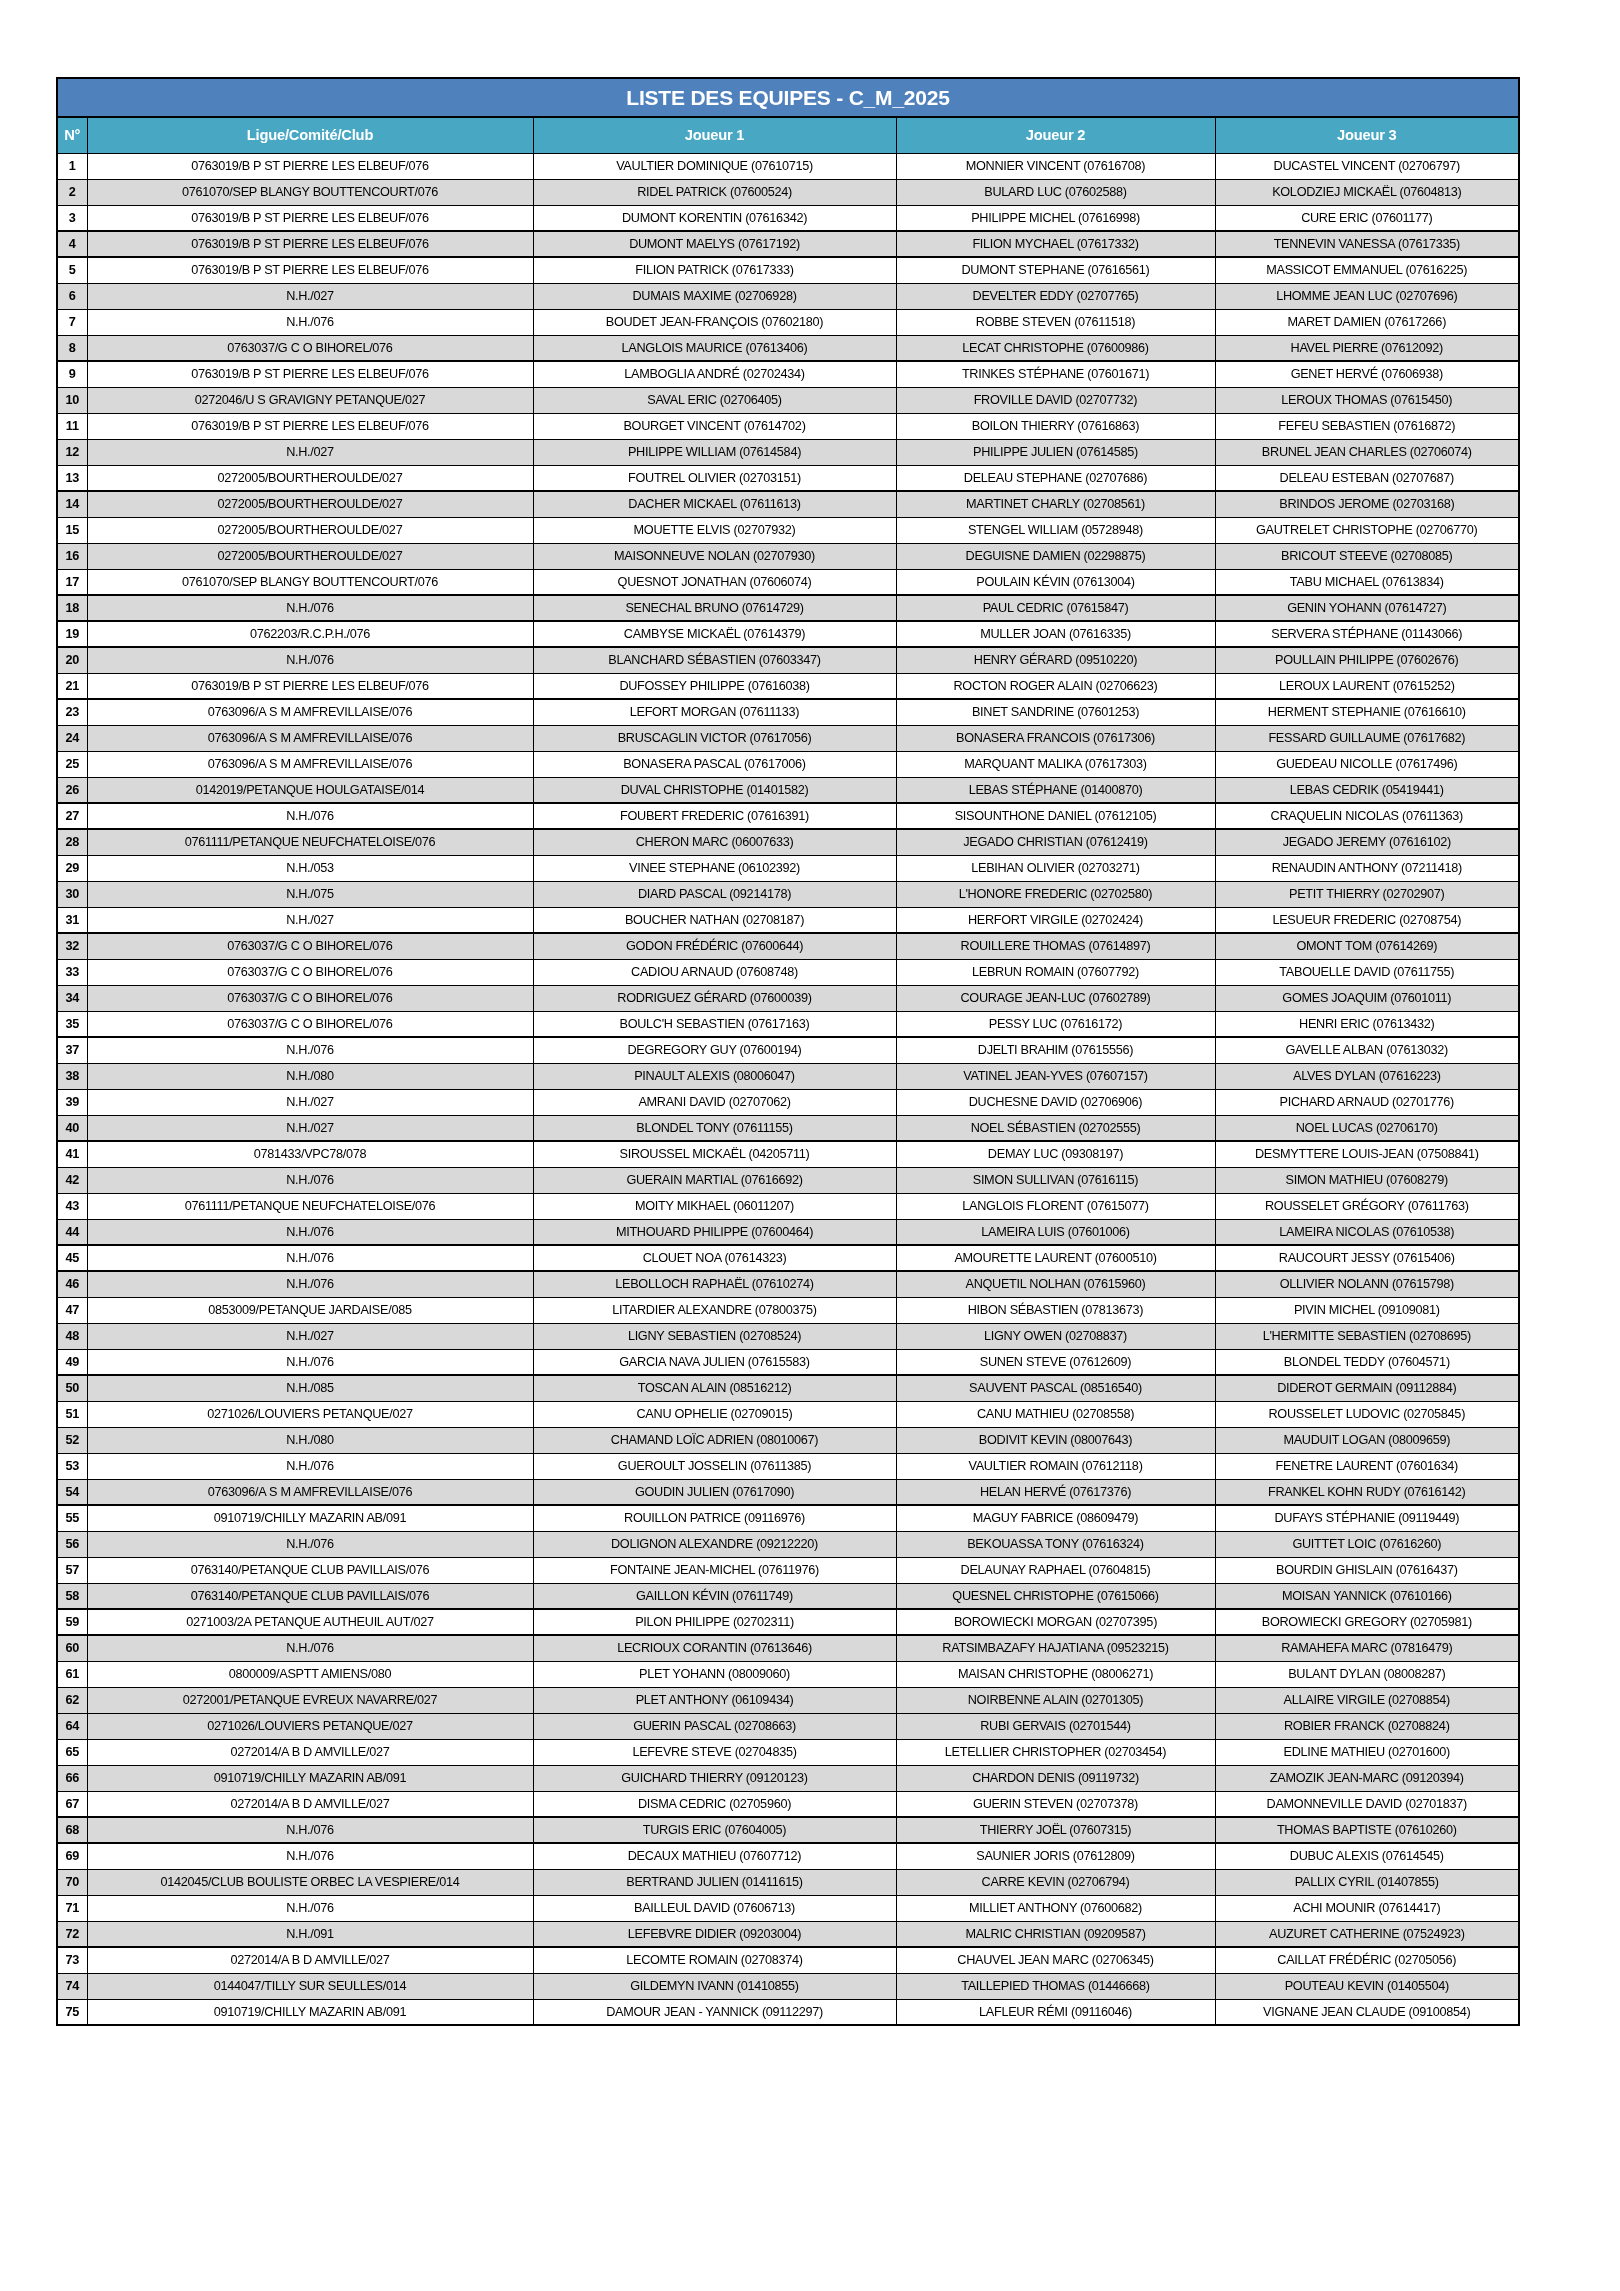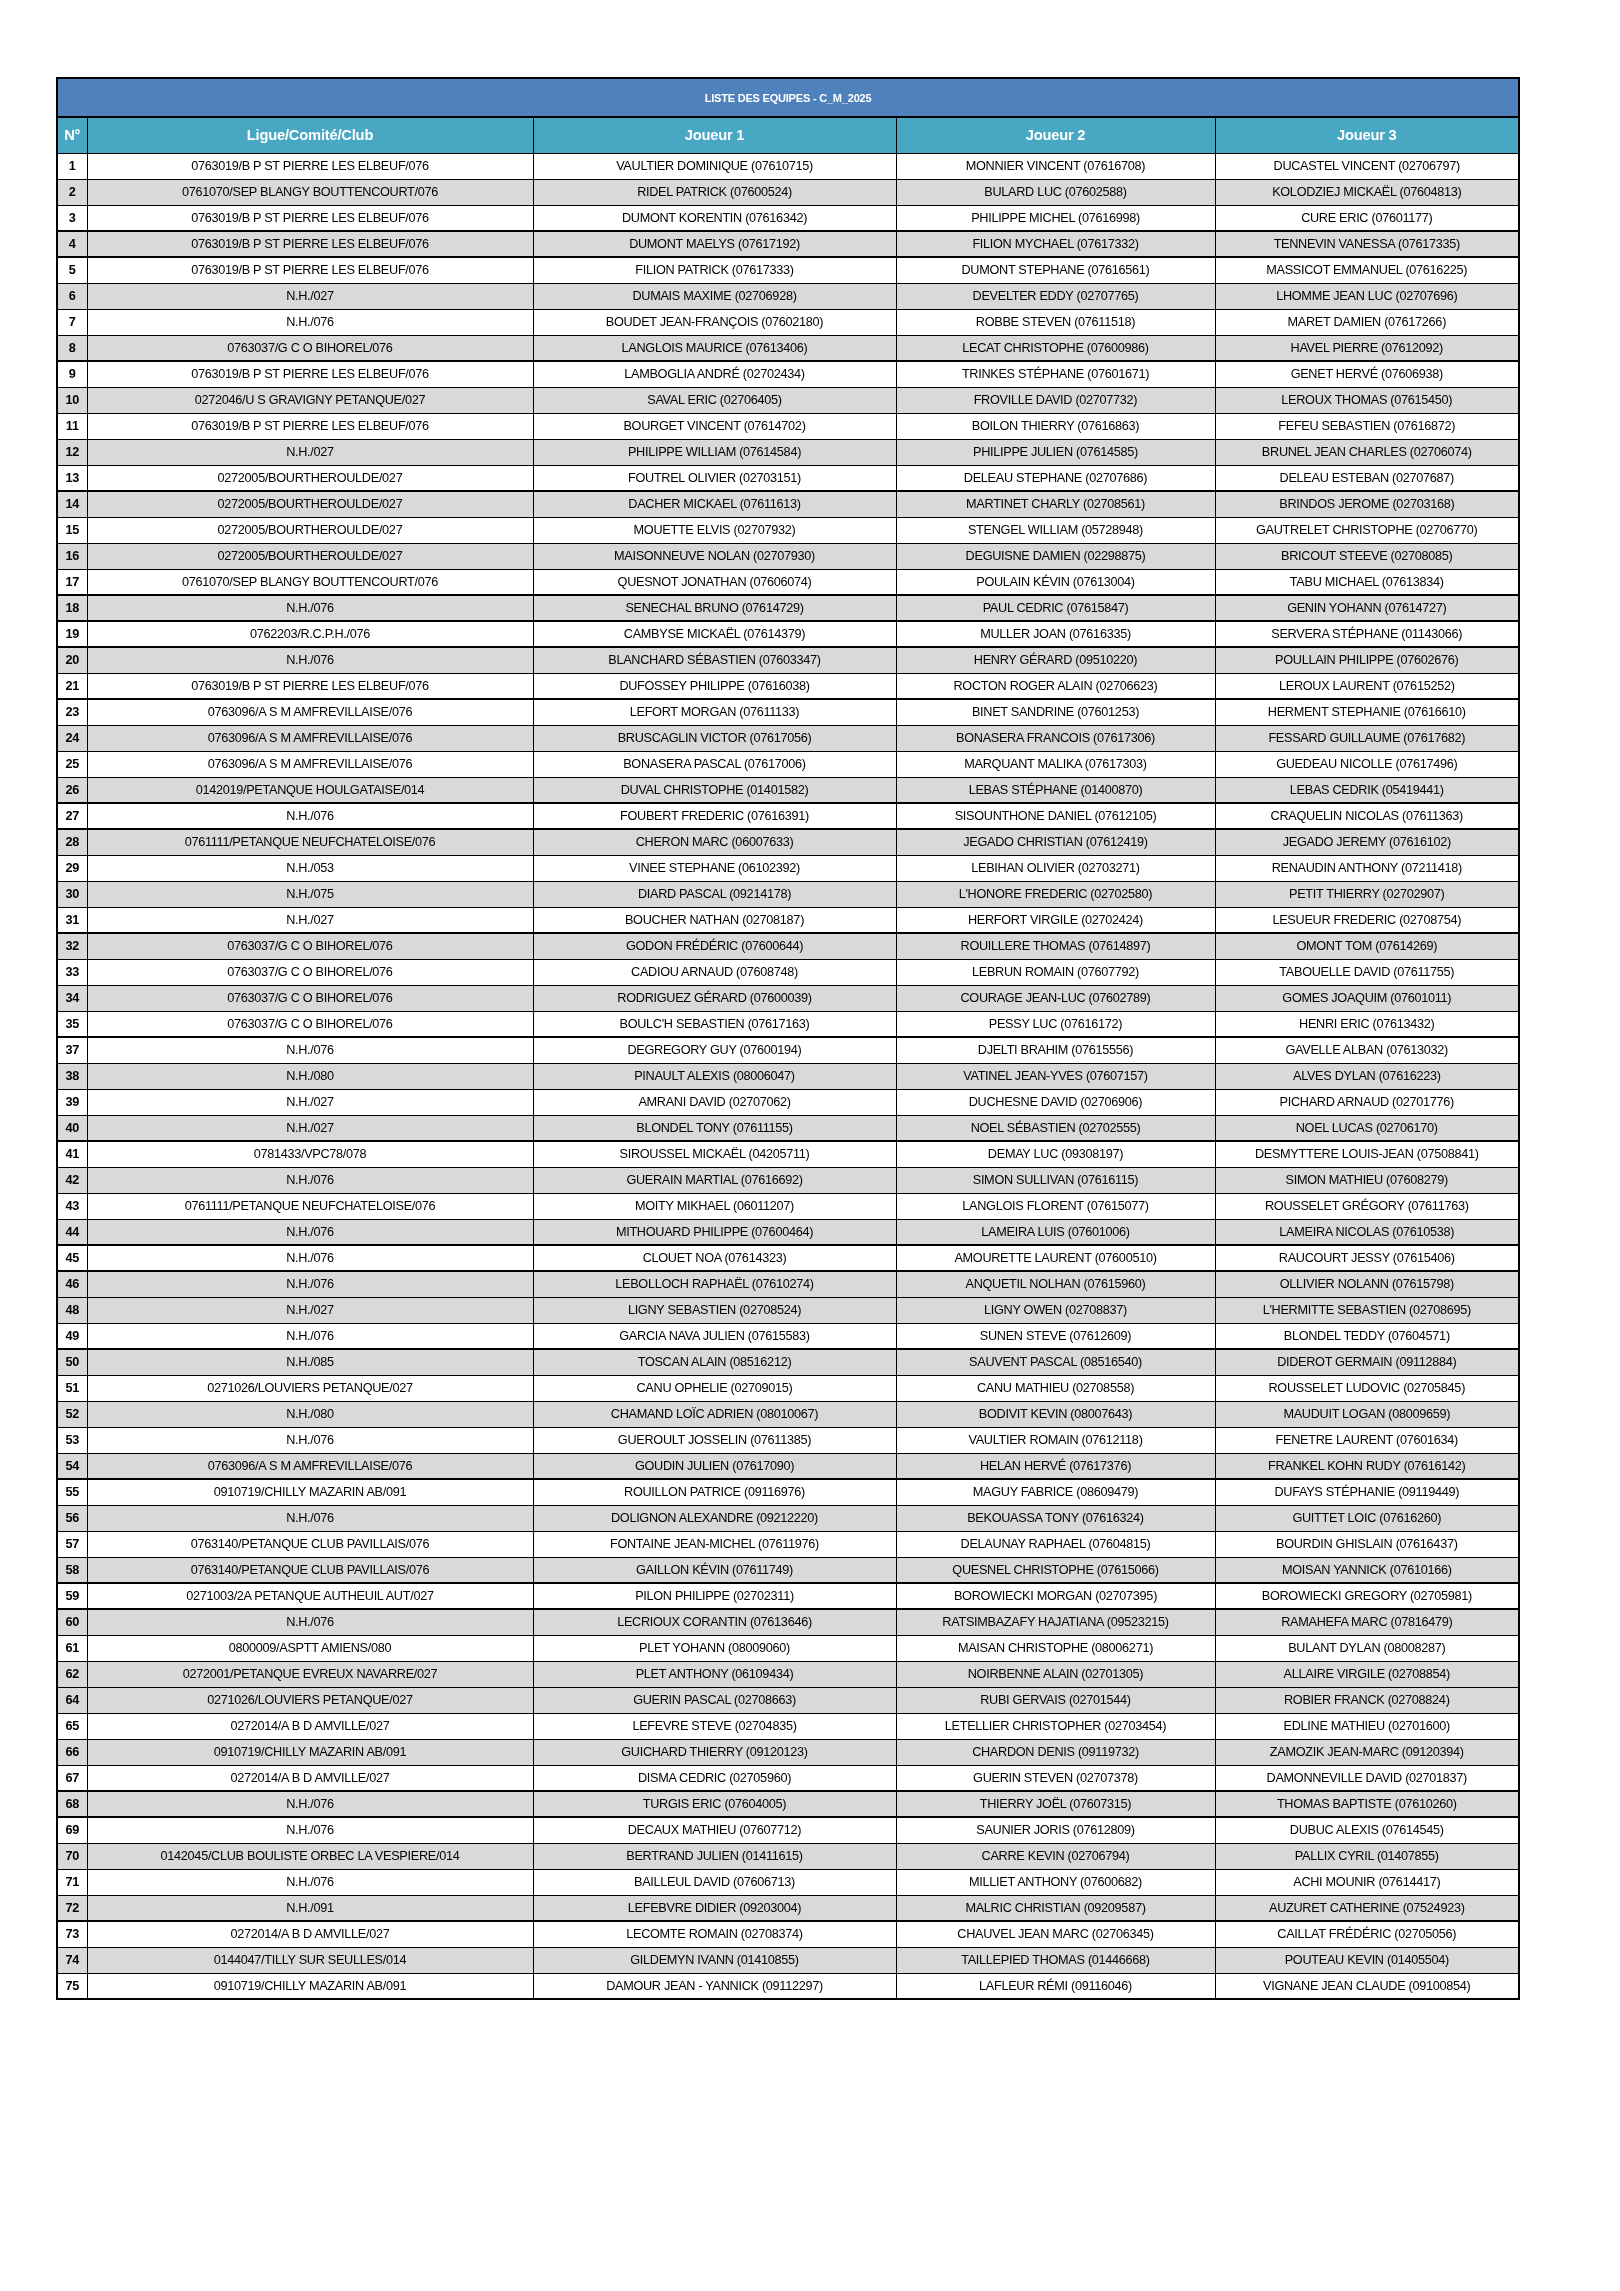--- a/index.html
+++ b/index.html
@@ -34,21 +34,21 @@
     overflow: hidden;
     white-space: nowrap;
     padding: 0 2px;
     box-sizing: border-box;
   }
   .title-cell {
     height: 39px;
     background: #4F81BD;
     color: #ffffff;
     font-weight: bold;
-    font-size: 11px;
+    font-size: 21px;
     text-align: center;
     letter-spacing: -0.2px;
     border: 2px solid #000;
   }
   thead th.colhead {
     height: 36px;
     background: #48A8C4;
     color: #ffffff;
     font-weight: bold;
     font-size: 14.7px;
@@ -399,20 +399,27 @@
     <td class="j2">AMOURETTE LAURENT (07600510)</td>
     <td class="j3">RAUCOURT JESSY (07615406)</td>
   </tr>
         <tr class="alt">
     <td class="num">46</td>
     <td class="club">N.H./076</td>
     <td class="j1">LEBOLLOCH RAPHAËL (07610274)</td>
     <td class="j2">ANQUETIL NOLHAN (07615960)</td>
     <td class="j3">OLLIVIER NOLANN (07615798)</td>
   </tr>
+        <tr>
+    <td class="num">47</td>
+    <td class="club">0853009/PETANQUE JARDAISE/085</td>
+    <td class="j1">LITARDIER ALEXANDRE (07800375)</td>
+    <td class="j2">HIBON SÉBASTIEN (07813673)</td>
+    <td class="j3">PIVIN MICHEL (09109081)</td>
+  </tr>
         <tr class="alt">
     <td class="num">48</td>
     <td class="club">N.H./027</td>
     <td class="j1">LIGNY SEBASTIEN (02708524)</td>
     <td class="j2">LIGNY OWEN (02708837)</td>
     <td class="j3">L'HERMITTE SEBASTIEN (02708695)</td>
   </tr>
         <tr class="thick">
     <td class="num">49</td>
     <td class="club">N.H./076</td>

